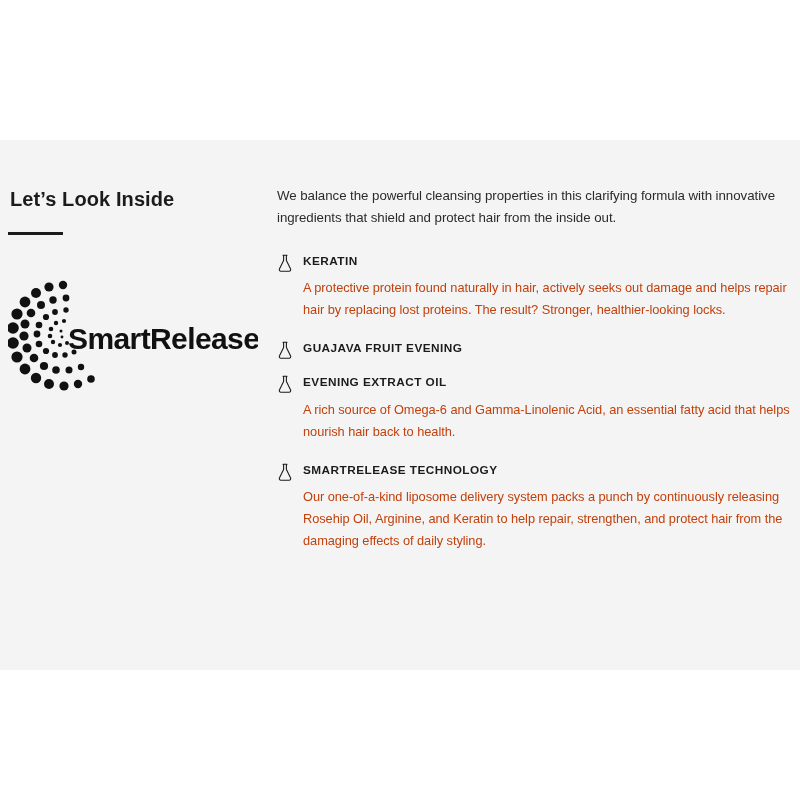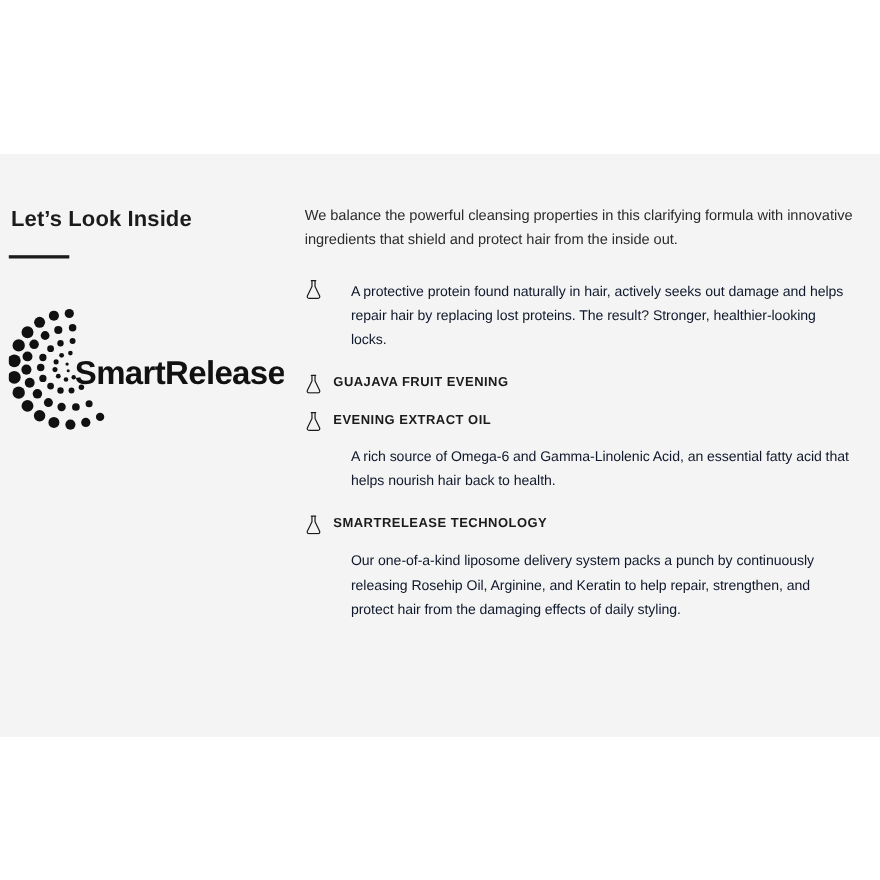--- a/index.html
+++ b/index.html
@@ -102,22 +102,22 @@
     font-size: 11.8px;
     font-weight: bold;
     letter-spacing: 0.45px;
     color: #1b1b1b;
     margin: 1px 0 9px 0;
     line-height: 1.2;
   }
   .ing-desc {
     font-size: 12.8px;
     line-height: 1.72;
-    color: #0f172a;
-    margin: 16px;
+    color: #c2410c;
+    margin: 0;
     letter-spacing: -0.05px;
   }
 </style>
 </head>
 <body>
 
 <div class="page">
 
   <div class="top-white"></div>
 
@@ -188,20 +188,21 @@
 
     <div class="right-col">
       <p class="intro">We balance the powerful cleansing properties in this clarifying formula with innovative ingredients that shield and protect hair from the inside out.</p>
 
       <div class="ingredient">
         <span class="flask-icon">
           <svg width="16" height="18" viewBox="0 0 16 18" xmlns="http://www.w3.org/2000/svg" aria-hidden="true">
             <path d="M6 1.2 h4 M6.6 1.2 v5.2 L2.4 15.0 a1.6 1.6 0 0 0 1.4 2.2 h8.4 a1.6 1.6 0 0 0 1.4 -2.2 L9.4 6.4 V1.2" fill="none" stroke="#1b1b1b" stroke-width="1.1" stroke-linecap="round" stroke-linejoin="round"></path>
           </svg>
         </span>
+        <div class="ing-name">KERATIN</div>
         <p class="ing-desc">A protective protein found naturally in hair, actively seeks out damage and helps repair hair by replacing lost proteins. The result? Stronger, healthier-looking locks.</p>
       </div>
 
       <div class="ingredient">
         <span class="flask-icon">
           <svg width="16" height="18" viewBox="0 0 16 18" xmlns="http://www.w3.org/2000/svg" aria-hidden="true">
             <path d="M6 1.2 h4 M6.6 1.2 v5.2 L2.4 15.0 a1.6 1.6 0 0 0 1.4 2.2 h8.4 a1.6 1.6 0 0 0 1.4 -2.2 L9.4 6.4 V1.2" fill="none" stroke="#1b1b1b" stroke-width="1.1" stroke-linecap="round" stroke-linejoin="round"></path>
           </svg>
         </span>
         <div class="ing-name">GUAJAVA FRUIT EVENING</div>

